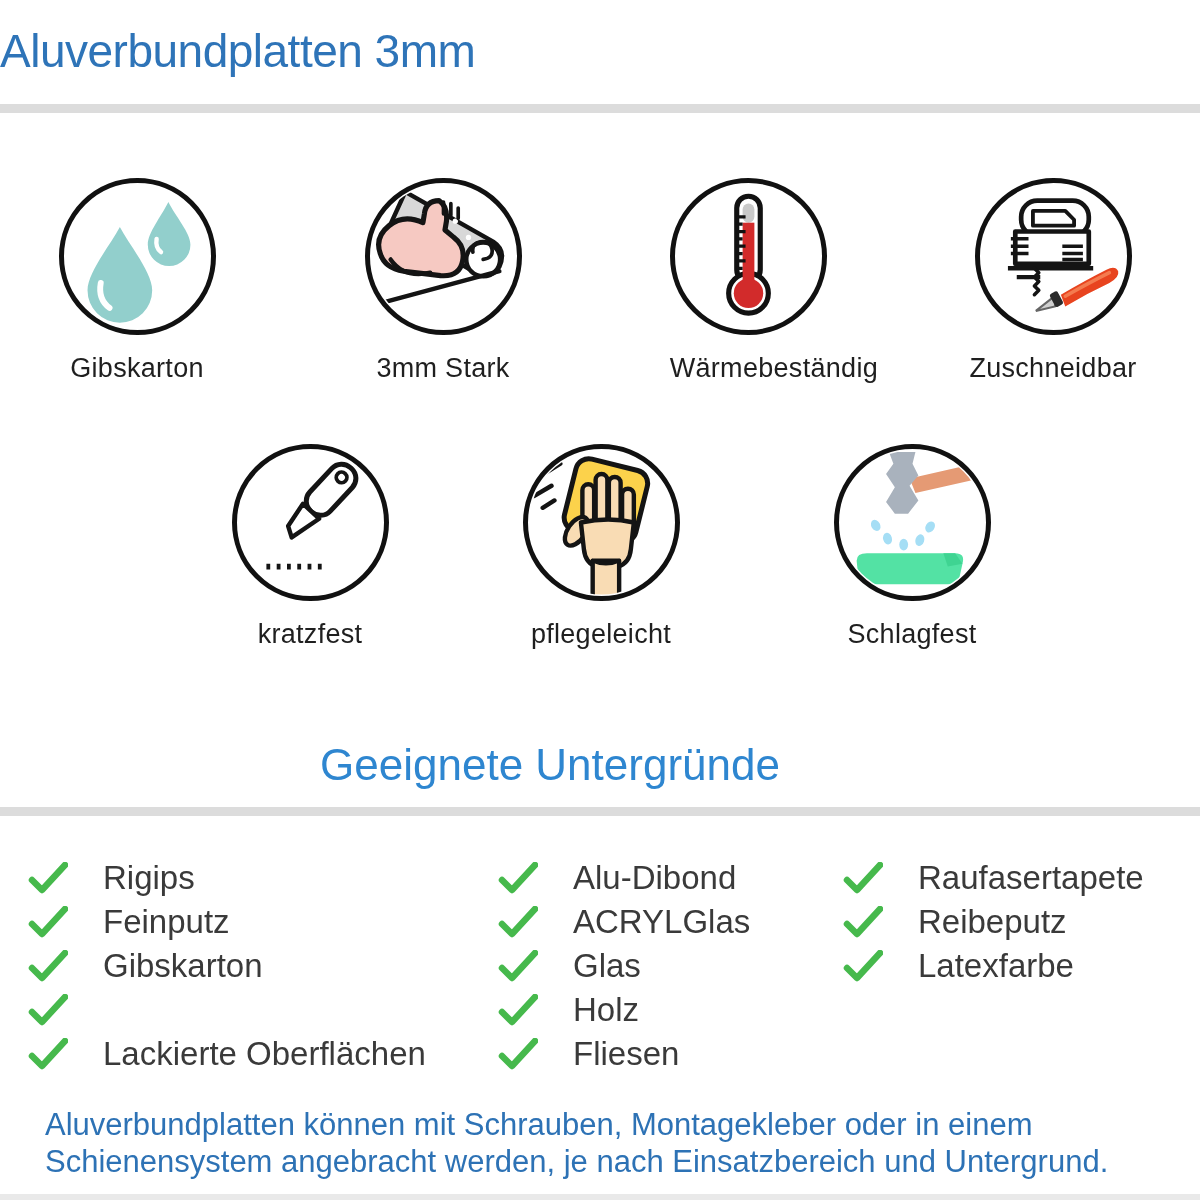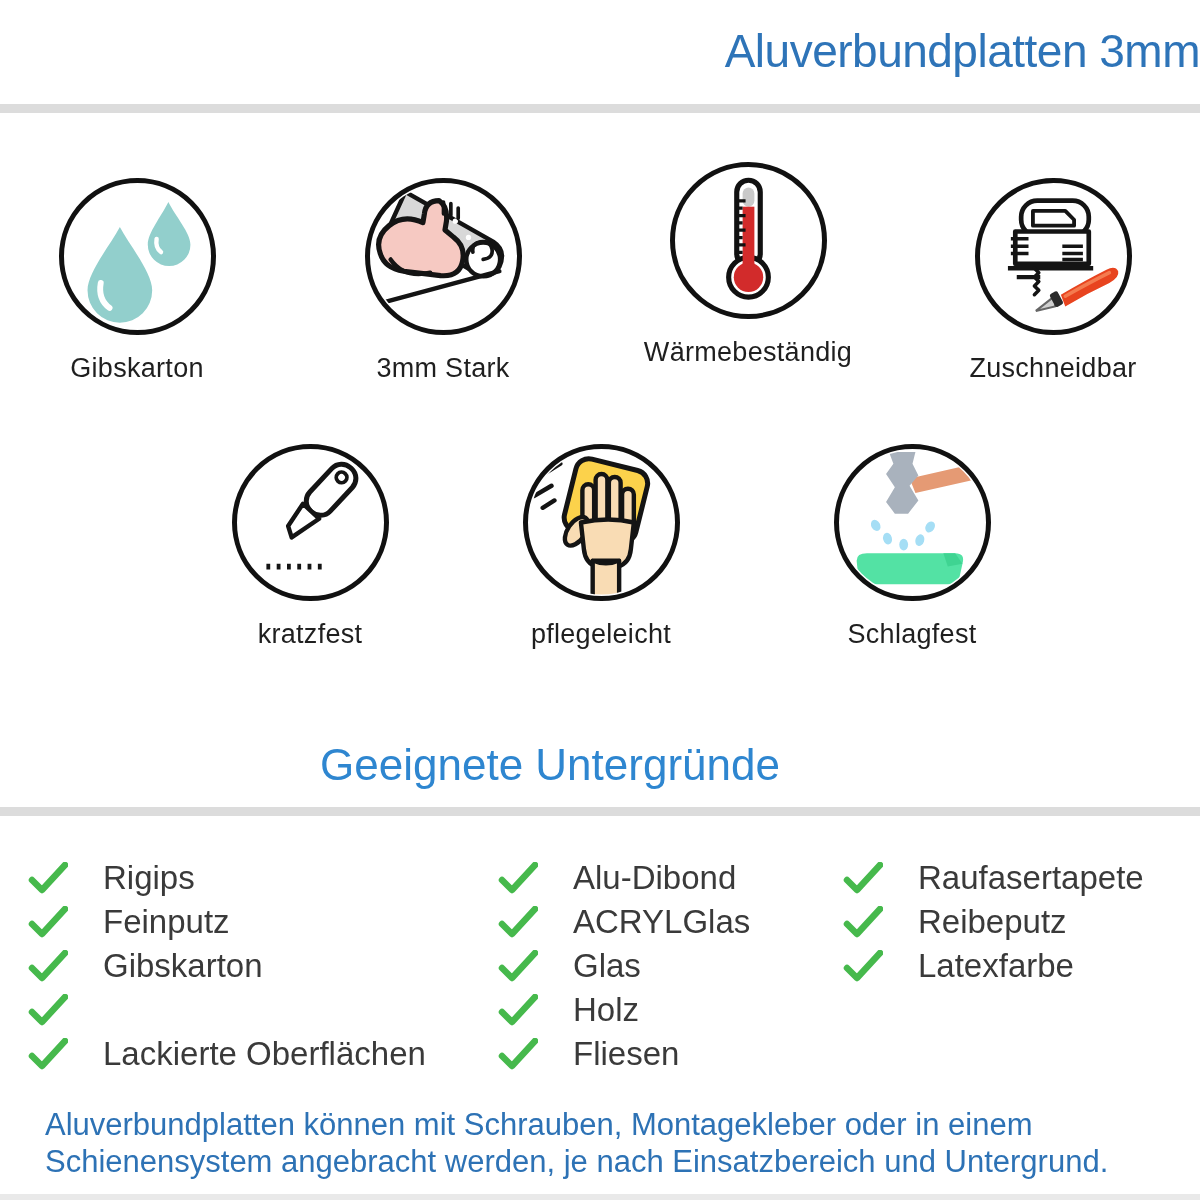--- a/index.html
+++ b/index.html
@@ -1,21 +1,21 @@
 <!DOCTYPE html>
 <html><head>
 <meta charset="utf-8">
 <style>
   html,body{margin:0;padding:0;background:#fff;}
   #canvas{
     position:relative;width:1200px;height:1200px;background:#ffffff;
     font-family:"Liberation Sans", sans-serif;overflow:hidden;
   }
   .page-title{
-    position:absolute;left:0;top:24px;width:1200px;text-align:right;
+    position:absolute;left:0;top:24px;width:1200px;text-align:left;
     font-size:46px;font-weight:500;letter-spacing:-0.5px;color:#2e74b8;
   }
   .divider{position:absolute;left:0;width:1200px;height:9px;background:#dcdcdc;}
   #divider-1{top:104px;}
   #divider-2{top:807px;}
   #divider-3{top:1194px;height:6px;background:#e9e9e9;}
   .feature{position:absolute;width:260px;text-align:center;}
   .feature .circle{
     width:147px;height:147px;border:5px solid #111;border-radius:50%;
     margin:0 auto;background:#fff;overflow:hidden;
@@ -78,21 +78,21 @@
           <path d="M6,82 L88,60" class="thin" stroke-width="3"></path>
           <path d="M47,12 q-9,0 -10,9 l-1,6 q-13,-6 -23,2 q-10,8 -6,19 q3,10 16,12 l25,3 q13,1 15,-10 q2,-10 -6,-16 l-6,-5 1,-6 q1,-10 -5,-14 z" fill="#f6c9c2" stroke="#141414" stroke-width="3.5" stroke-linejoin="round"></path>
           <path d="M50,13 v8 M55,14 v8 M60,17 v7" class="thin" stroke-width="2.5"></path>
           <path d="M14,52 q9,13 27,9" class="thin" stroke-width="3"></path>
         </g>
       </svg>
     </div>
     <div class="flabel">3mm Stark</div>
   </div>
 
-  <div class="feature" style="left:618px;top:162px;">
+  <div class="feature" style="left:618px;top:178px;text-align:right;">
     <div class="circle">
       <svg viewBox="0 0 100 100">
         <rect x="42" y="9" width="16" height="58" rx="8" fill="#ffffff" stroke="#111" stroke-width="3.5"></rect>
         <circle cx="50" cy="75" r="13.5" fill="#ffffff" stroke="#111" stroke-width="3.5"></circle>
         <rect x="46" y="14" width="8" height="13" rx="4" fill="#c9c9c9"></rect>
         <rect x="46" y="27" width="8" height="42" fill="#d22b2b"></rect>
         <circle cx="50" cy="75" r="10" fill="#d22b2b"></circle>
         <path d="M42,23 h6 M42,28 h4 M42,33 h6 M42,38 h4 M42,43 h6 M42,48 h4 M42,53 h6 M42,58 h4" stroke="#111" stroke-width="2.2"></path>
       </svg>
     </div>

